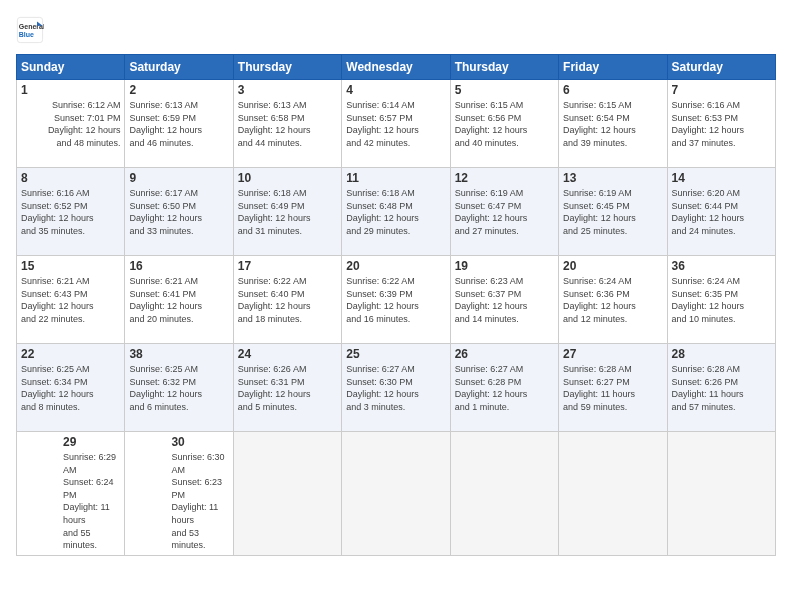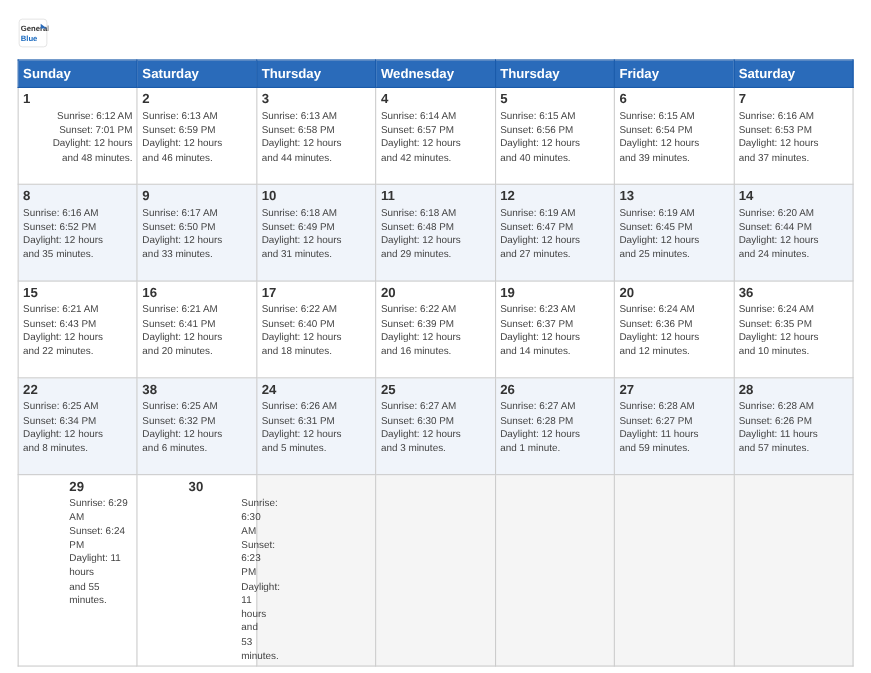--- a/index.html
+++ b/index.html
@@ -335,21 +335,21 @@
         <tr>
           <td class="last-row">
             <span class="day-num">29</span>
             <div class="day-info" style="white-space: pre-line;">Sunrise: 6:29 AM
 Sunset: 6:24 PM
 Daylight: 11 hours
 and 55 minutes.</div>
           </td>
           <td class="last-row">
             <span class="day-num">30</span>
-            <div class="day-info" style="white-space: pre-line; margin-left: 48px;">Sunrise: 6:30 AM
+            <div class="day-info" style="white-space: pre-line;">Sunrise: 6:30 AM
 Sunset: 6:23 PM
 Daylight: 11 hours
 and 53 minutes.</div>
           </td>
           <td class="last-row empty"></td>
           <td class="last-row empty"></td>
           <td class="last-row empty"></td>
           <td class="last-row empty"></td>
           <td class="last-row empty"></td>
         </tr>

